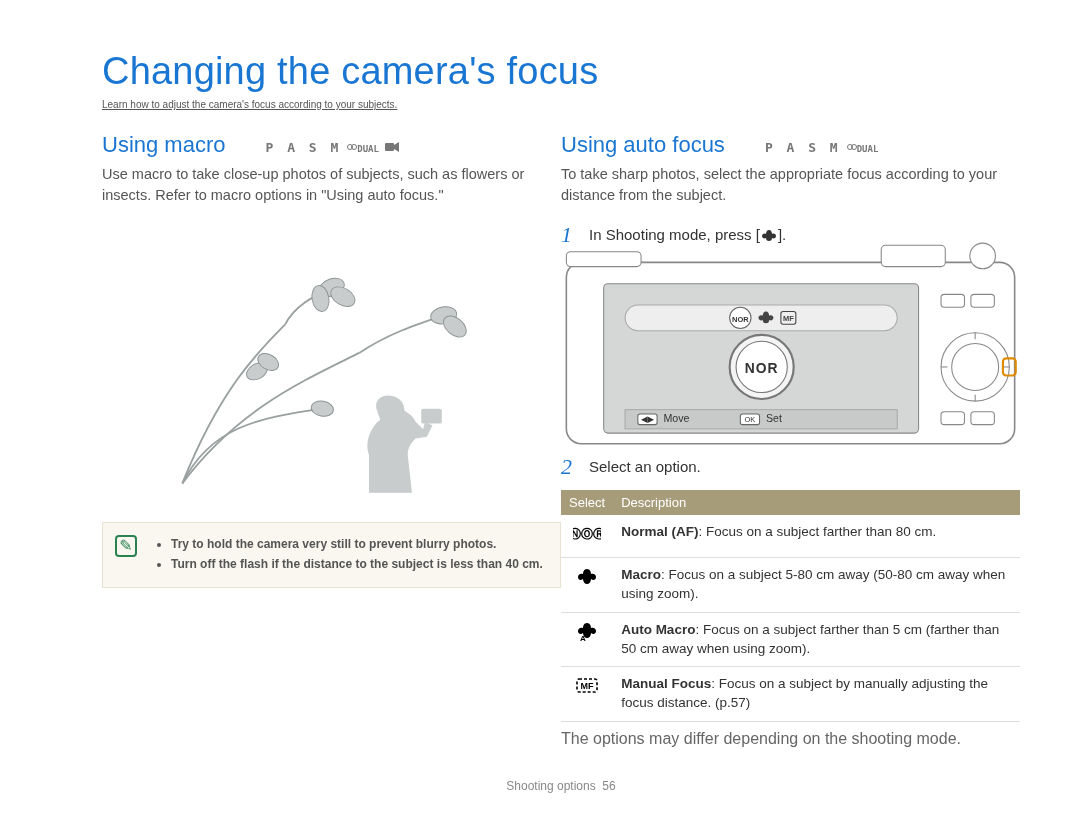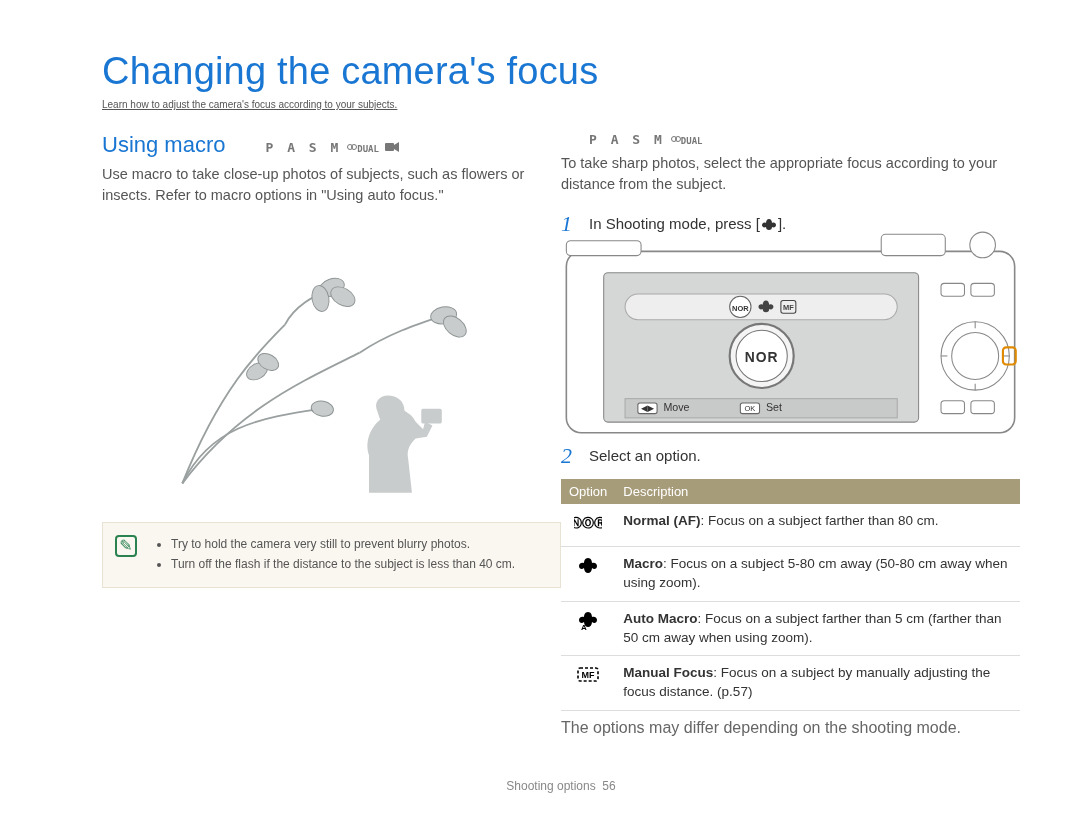--- a/index.html
+++ b/index.html
@@ -64,21 +64,21 @@
   .tip-box .tip-icon {
     position: absolute;
     left: 12px; top: 12px;
     width: 22px; height: 22px;
     border: 2px solid var(--tip-accent);
     border-radius: 4px;
     display: flex; align-items: center; justify-content: center;
     color: var(--tip-accent);
     font-size: 16px;
   }
-  .tip-box ul { list-style: disc; padding-left: 18px; }
+  .tip-box ul { list-style: disc; padding-left: 18px; font-weight: bold; }
   .tip-box li { margin-bottom: 2px; }
 
   .step { display: flex; gap: 10px; align-items: flex-start; margin-bottom: 10px; }
   .step-num { color: var(--brand-blue); font-size: 22px; font-style: italic; font-weight: 400; font-family: Georgia, 'Times New Roman', serif; min-width: 18px; }
   .step-text { font-size: 15px; color: var(--text-dark); padding-top: 4px; text-align: center; }
   .inline-icon {
     display: inline-block;
     width: 18px; height: 14px;
     vertical-align: -2px;
   }
@@ -189,20 +189,21 @@
         <span class="tip-icon">✎</span>
         <ul>
           <li>Try to hold the camera very still to prevent blurry photos.</li>
           <li>Turn off the flash if the distance to the subject is less than 40 cm.</li>
         </ul>
       </div>
     </div>
 
     <div class="col">
       <div class="heading-row">
+        <h2 class="section-heading">Using auto focus</h2>
         <span class="mode-strip">
           <span>P A S M</span>
           <span class="mode-tiny">
             <svg width="10" height="10" viewBox="0 0 10 10">
                 <circle cx="3" cy="5" r="2.5" fill="none" stroke="#777" stroke-width="1"></circle>
                 <circle cx="7" cy="5" r="2.5" fill="none" stroke="#777" stroke-width="1"></circle>
               </svg><span>DUAL</span>
           </span>
         </span>
       </div>
@@ -270,21 +271,21 @@
       </div>
 
       <div class="step">
         <span class="step-num">2</span>
         <span class="step-text">Select an option.</span>
       </div>
 
       <table class="options">
         <thead>
           <tr>
-            <th>Option</th>
+            <th>Select</th>
             <th>Description</th>
           </tr>
         </thead>
         <tbody>
           <tr>
             <td class="icon-cell">
               <span class="opt-icon"><svg viewBox="0 0 28 20">
                     <text x="14" y="15" text-anchor="middle" font-size="12" font-family="Arial" font-weight="800" fill="#000">ⓃⓄⓇ</text>
                   </svg></span>
             </td>

